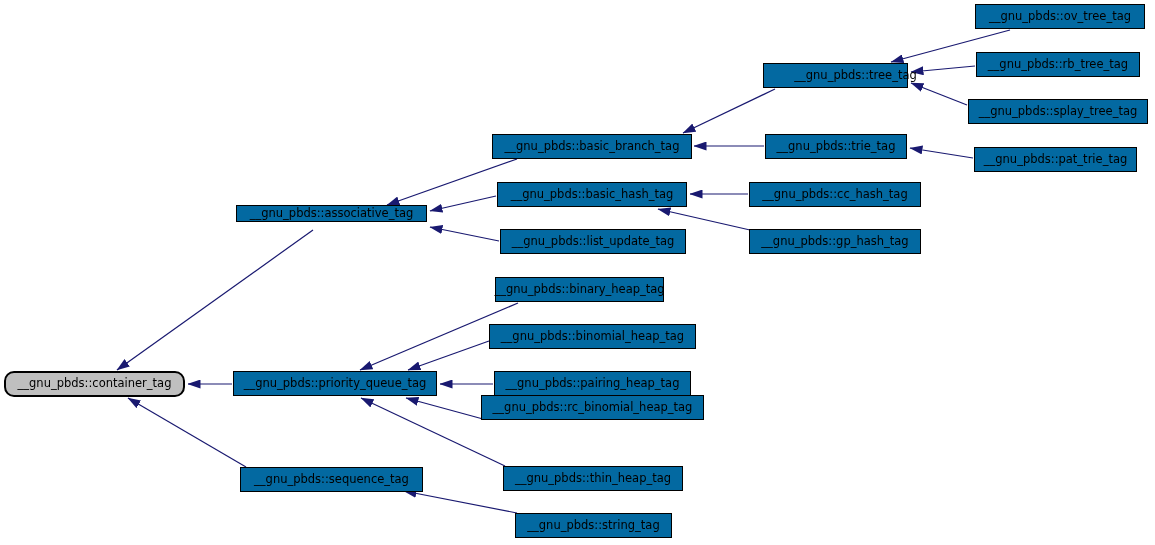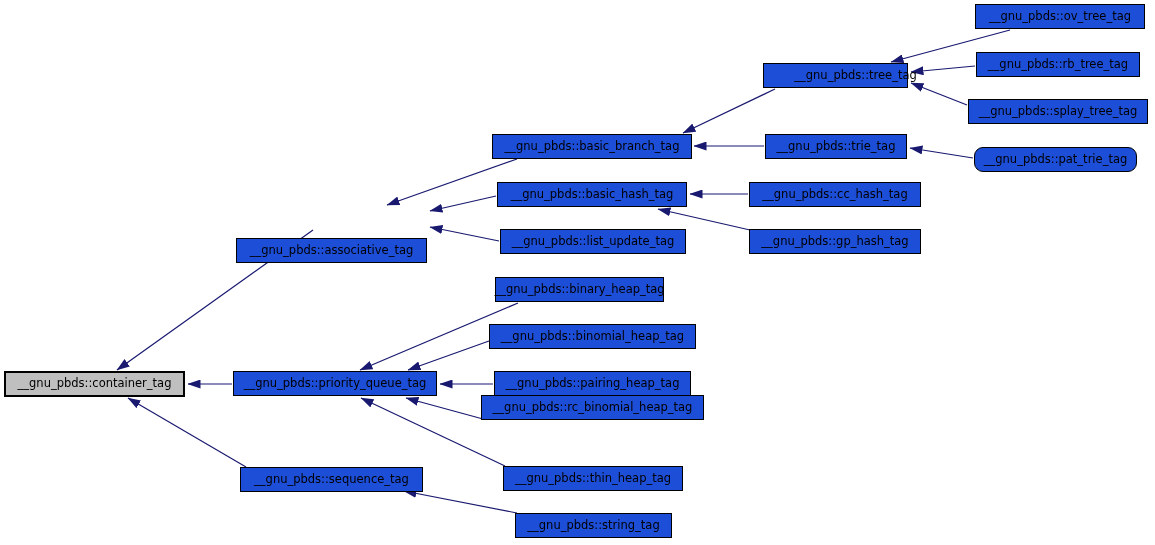--- a/index.html
+++ b/index.html
@@ -14,21 +14,21 @@
   .edge-layer {
     position: absolute;
     left: 0; top: 0;
     width: 1155px; height: 545px;
     pointer-events: none;
   }
   .node {
     position: absolute;
     box-sizing: border-box;
     border: 1px solid #000000;
-    background: #1d4ed8;
+    background: #0369a1;
     display: flex;
     align-items: center;
     justify-content: center;
     font-size: 11.5px;
     line-height: 1;
     color: #000000;
     white-space: nowrap;
     cursor: pointer;
     z-index: 2;
   }
@@ -65,24 +65,24 @@
         <line x1="973" y1="158" x2="910" y2="148" stroke="#191970" stroke-width="1.2" marker-end="url(#arrowhead)"></line>
         <line x1="518" y1="303" x2="360" y2="370" stroke="#191970" stroke-width="1.2" marker-end="url(#arrowhead)"></line>
         <line x1="489" y1="341" x2="408" y2="370" stroke="#191970" stroke-width="1.2" marker-end="url(#arrowhead)"></line>
         <line x1="493" y1="384" x2="440" y2="384" stroke="#191970" stroke-width="1.2" marker-end="url(#arrowhead)"></line>
         <line x1="483" y1="419" x2="406" y2="398" stroke="#191970" stroke-width="1.2" marker-end="url(#arrowhead)"></line>
         <line x1="505" y1="466" x2="361" y2="398" stroke="#191970" stroke-width="1.2" marker-end="url(#arrowhead)"></line>
         <line x1="517" y1="513" x2="404" y2="491" stroke="#191970" stroke-width="1.2" marker-end="url(#arrowhead)"></line>
       </g>
   </svg>
   <div id="node-layer">
-      <div class="node current" style="left: 4px; top: 371px; width: 181px; height: 26px;">
+      <div class="node current" style="left: 4px; top: 371px; width: 181px; height: 26px; border-radius: 10px;">
         <span>__gnu_pbds::container_tag</span>
       </div>
-      <div class="node" style="left: 236px; top: 205px; width: 191px; height: 25px; margin-top: 33px;">
+      <div class="node" style="left: 236px; top: 205px; width: 191px; height: 17px;">
         <span>__gnu_pbds::associative_tag</span>
       </div>
       <div class="node" style="left: 233px; top: 371px; width: 204px; height: 25px;">
         <span>__gnu_pbds::priority_queue_tag</span>
       </div>
       <div class="node" style="left: 240px; top: 467px; width: 183px; height: 25px;">
         <span>__gnu_pbds::sequence_tag</span>
       </div>
       <div class="node" style="left: 492px; top: 134px; width: 200px; height: 25px;">
         <span>__gnu_pbds::basic_branch_tag</span>
@@ -125,17 +125,17 @@
       </div>
       <div class="node" style="left: 975px; top: 4px; width: 170px; height: 25px;">
         <span>__gnu_pbds::ov_tree_tag</span>
       </div>
       <div class="node" style="left: 976px; top: 52px; width: 164px; height: 25px;">
         <span>__gnu_pbds::rb_tree_tag</span>
       </div>
       <div class="node" style="left: 968px; top: 99px; width: 180px; height: 25px;">
         <span>__gnu_pbds::splay_tree_tag</span>
       </div>
-      <div class="node" style="left: 974px; top: 147px; width: 163px; height: 25px; border-radius: 9px;">
+      <div class="node" style="left: 974px; top: 147px; width: 163px; height: 25px;">
         <span>__gnu_pbds::pat_trie_tag</span>
       </div>
     </div>
 </div>
 
 </body></html>

